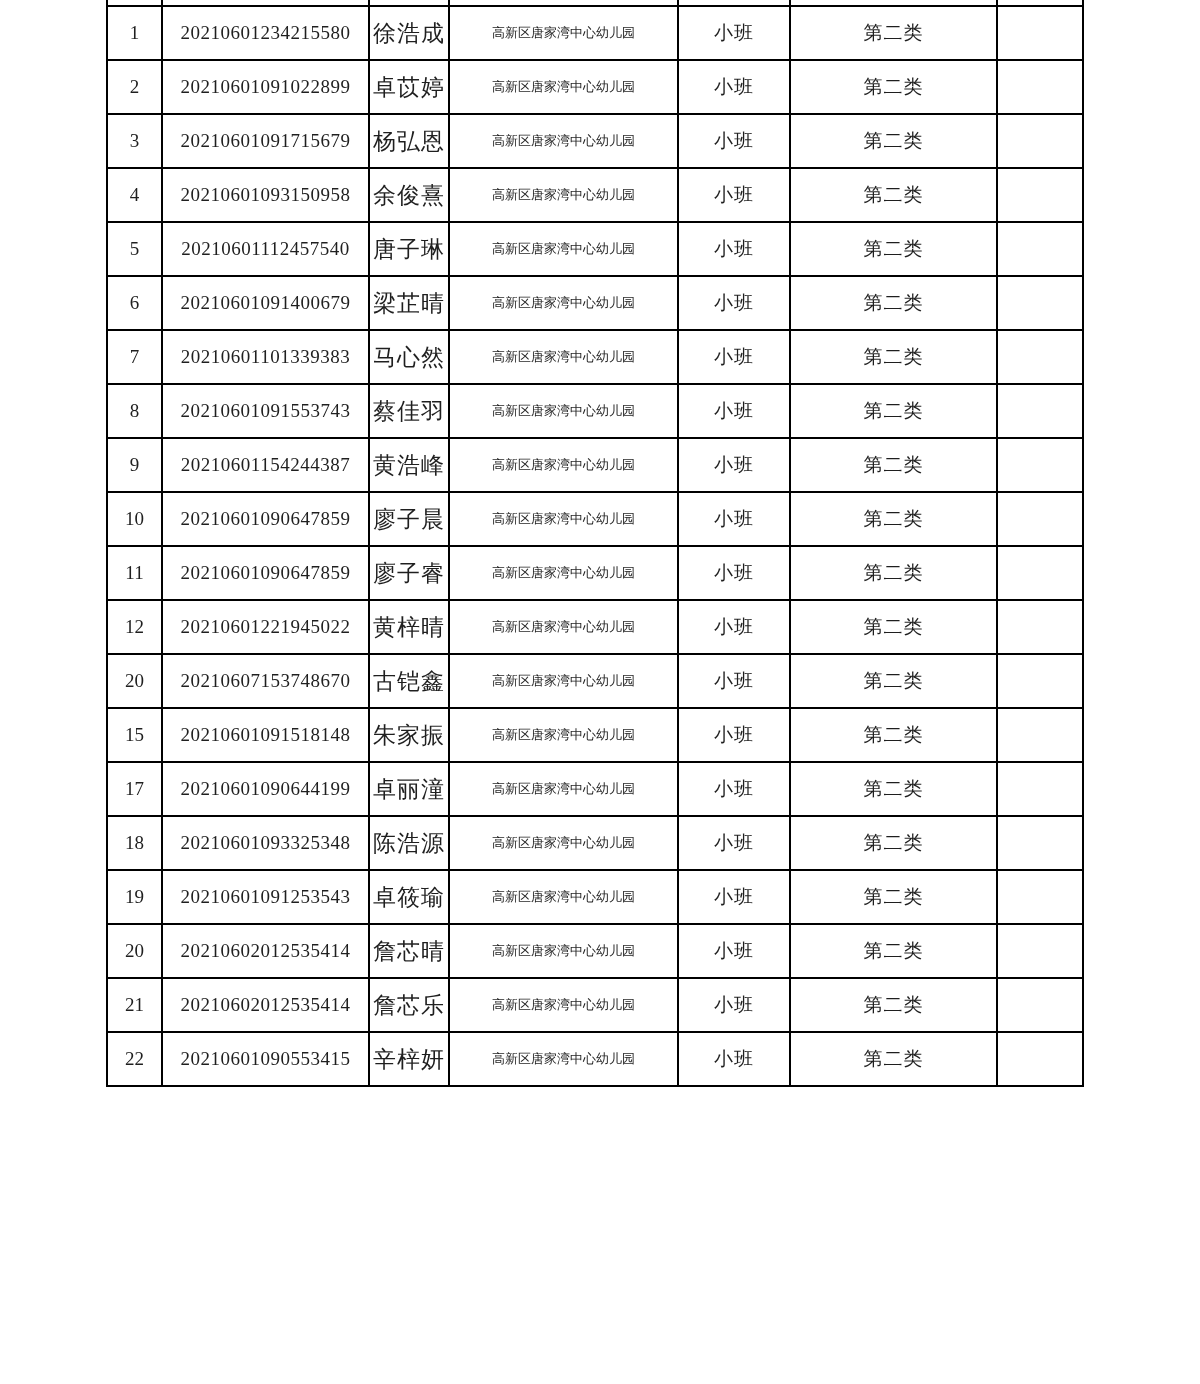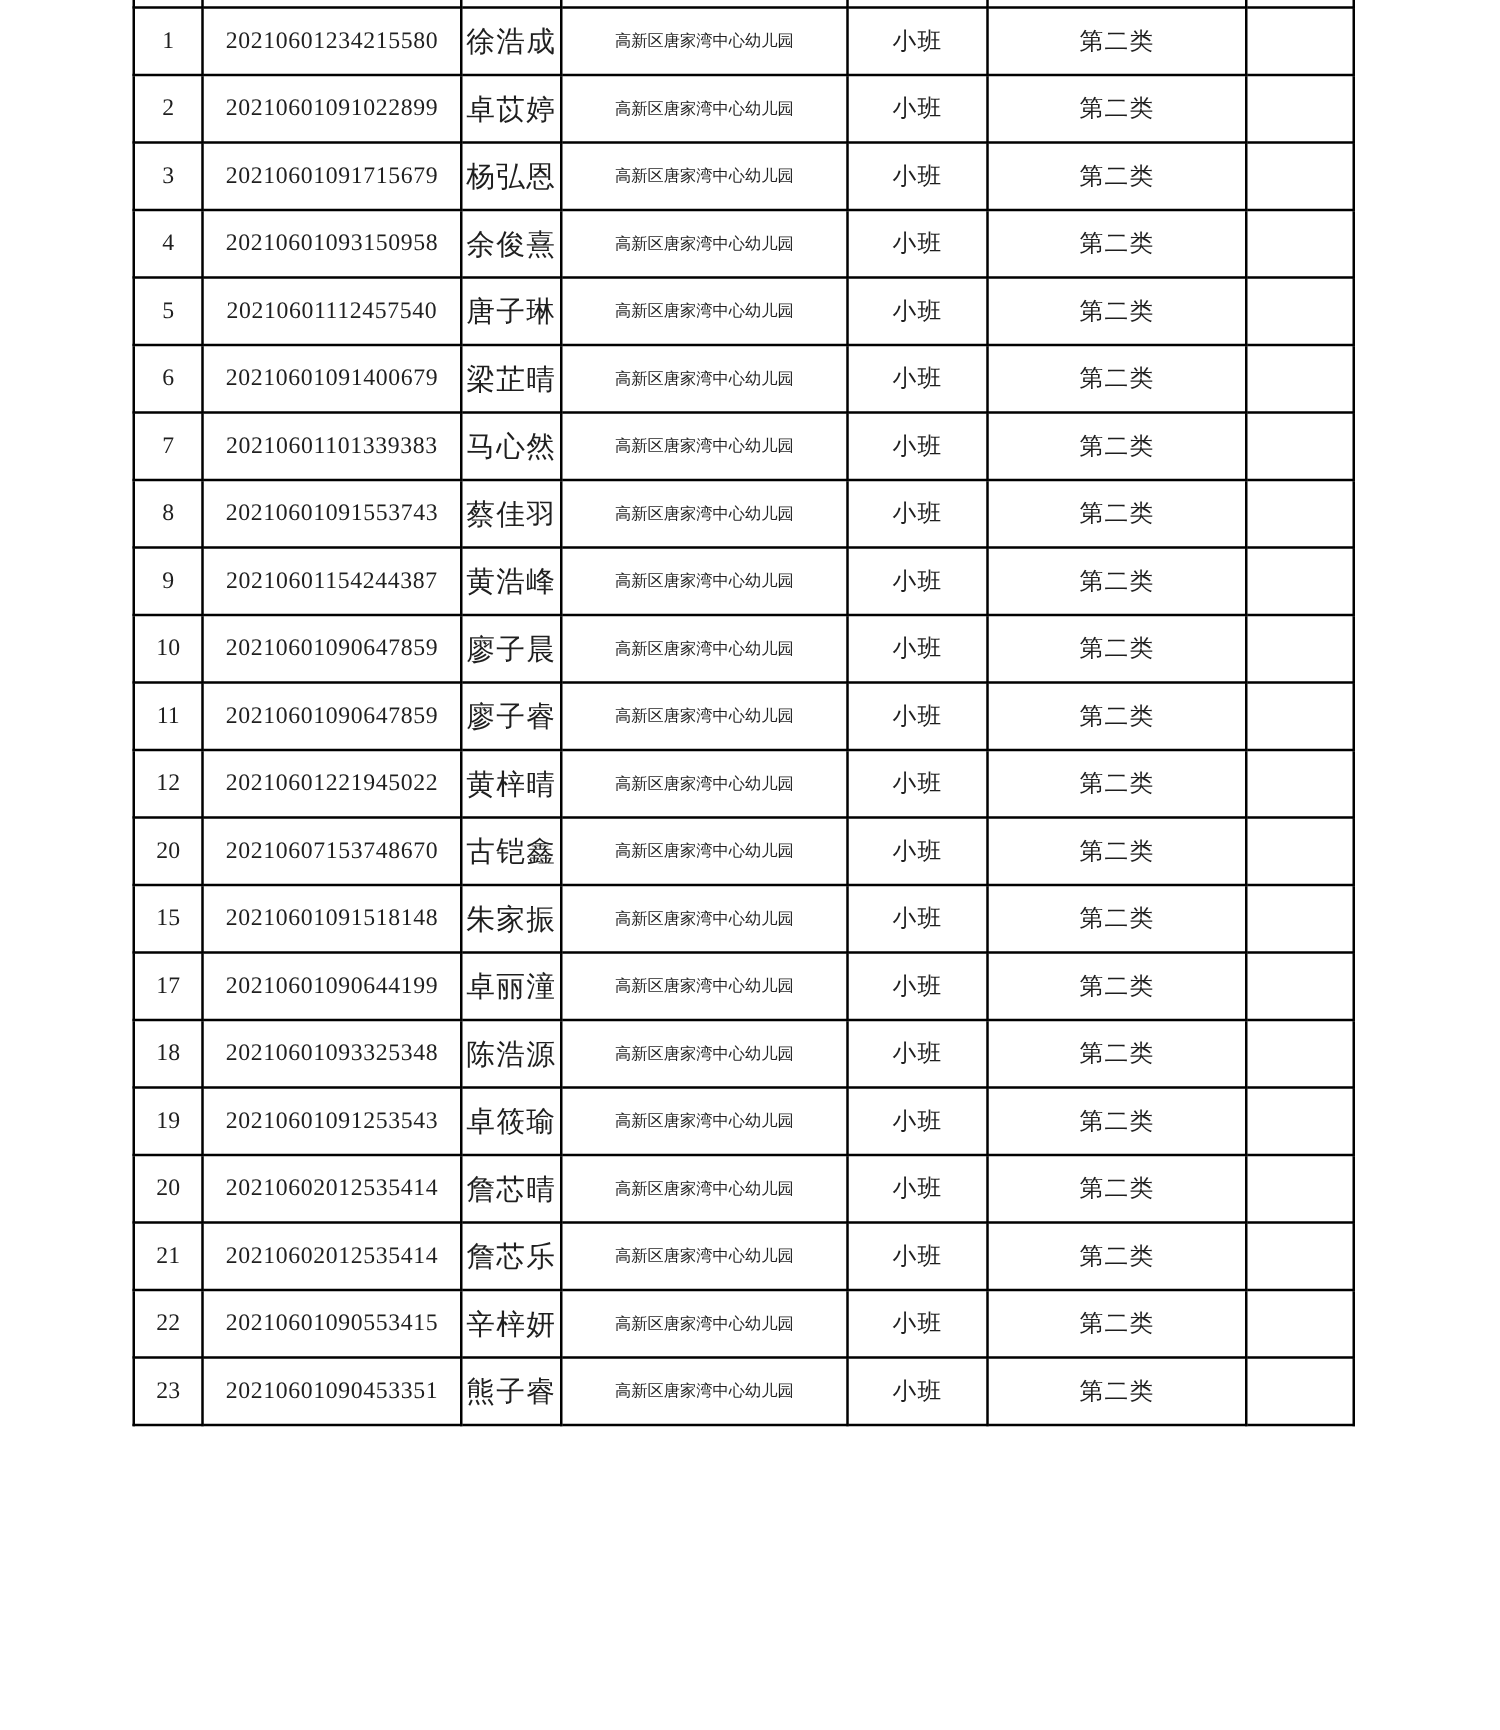--- a/index.html
+++ b/index.html
@@ -264,25 +264,16 @@
     </tr>
         <tr class="data-row">
       <td class="c-idx">22</td>
       <td class="c-no">20210601090553415</td>
       <td class="c-name">辛梓妍</td>
       <td class="c-school">高新区唐家湾中心幼儿园</td>
       <td class="c-class">小班</td>
       <td class="c-cat">第二类</td>
       <td class="c-note"></td>
     </tr>
-        <tr class="data-row">
-      <td class="c-idx">23</td>
-      <td class="c-no">20210601090453351</td>
-      <td class="c-name">熊子睿</td>
-      <td class="c-school">高新区唐家湾中心幼儿园</td>
-      <td class="c-class">小班</td>
-      <td class="c-cat">第二类</td>
-      <td class="c-note"></td>
-    </tr>
       </tbody>
   </table>
 
 </div>
 
 </body></html>

